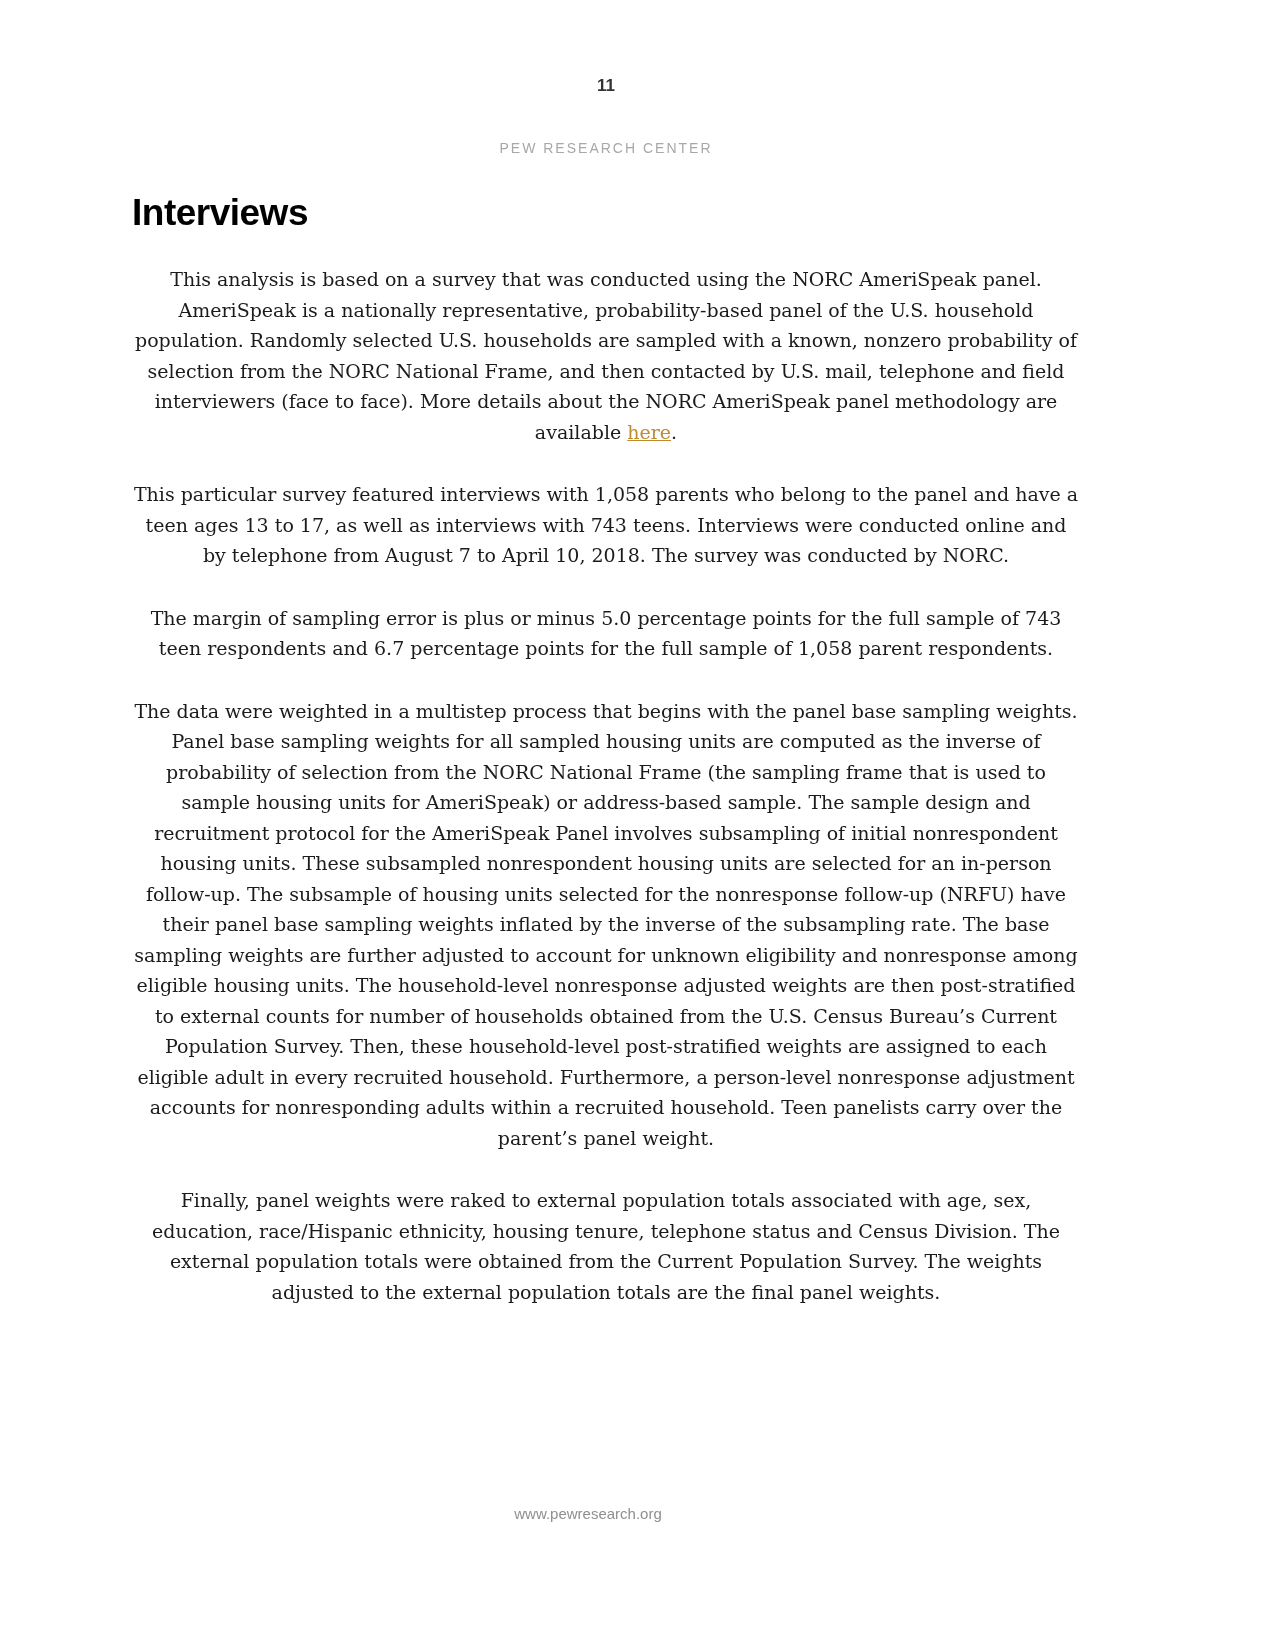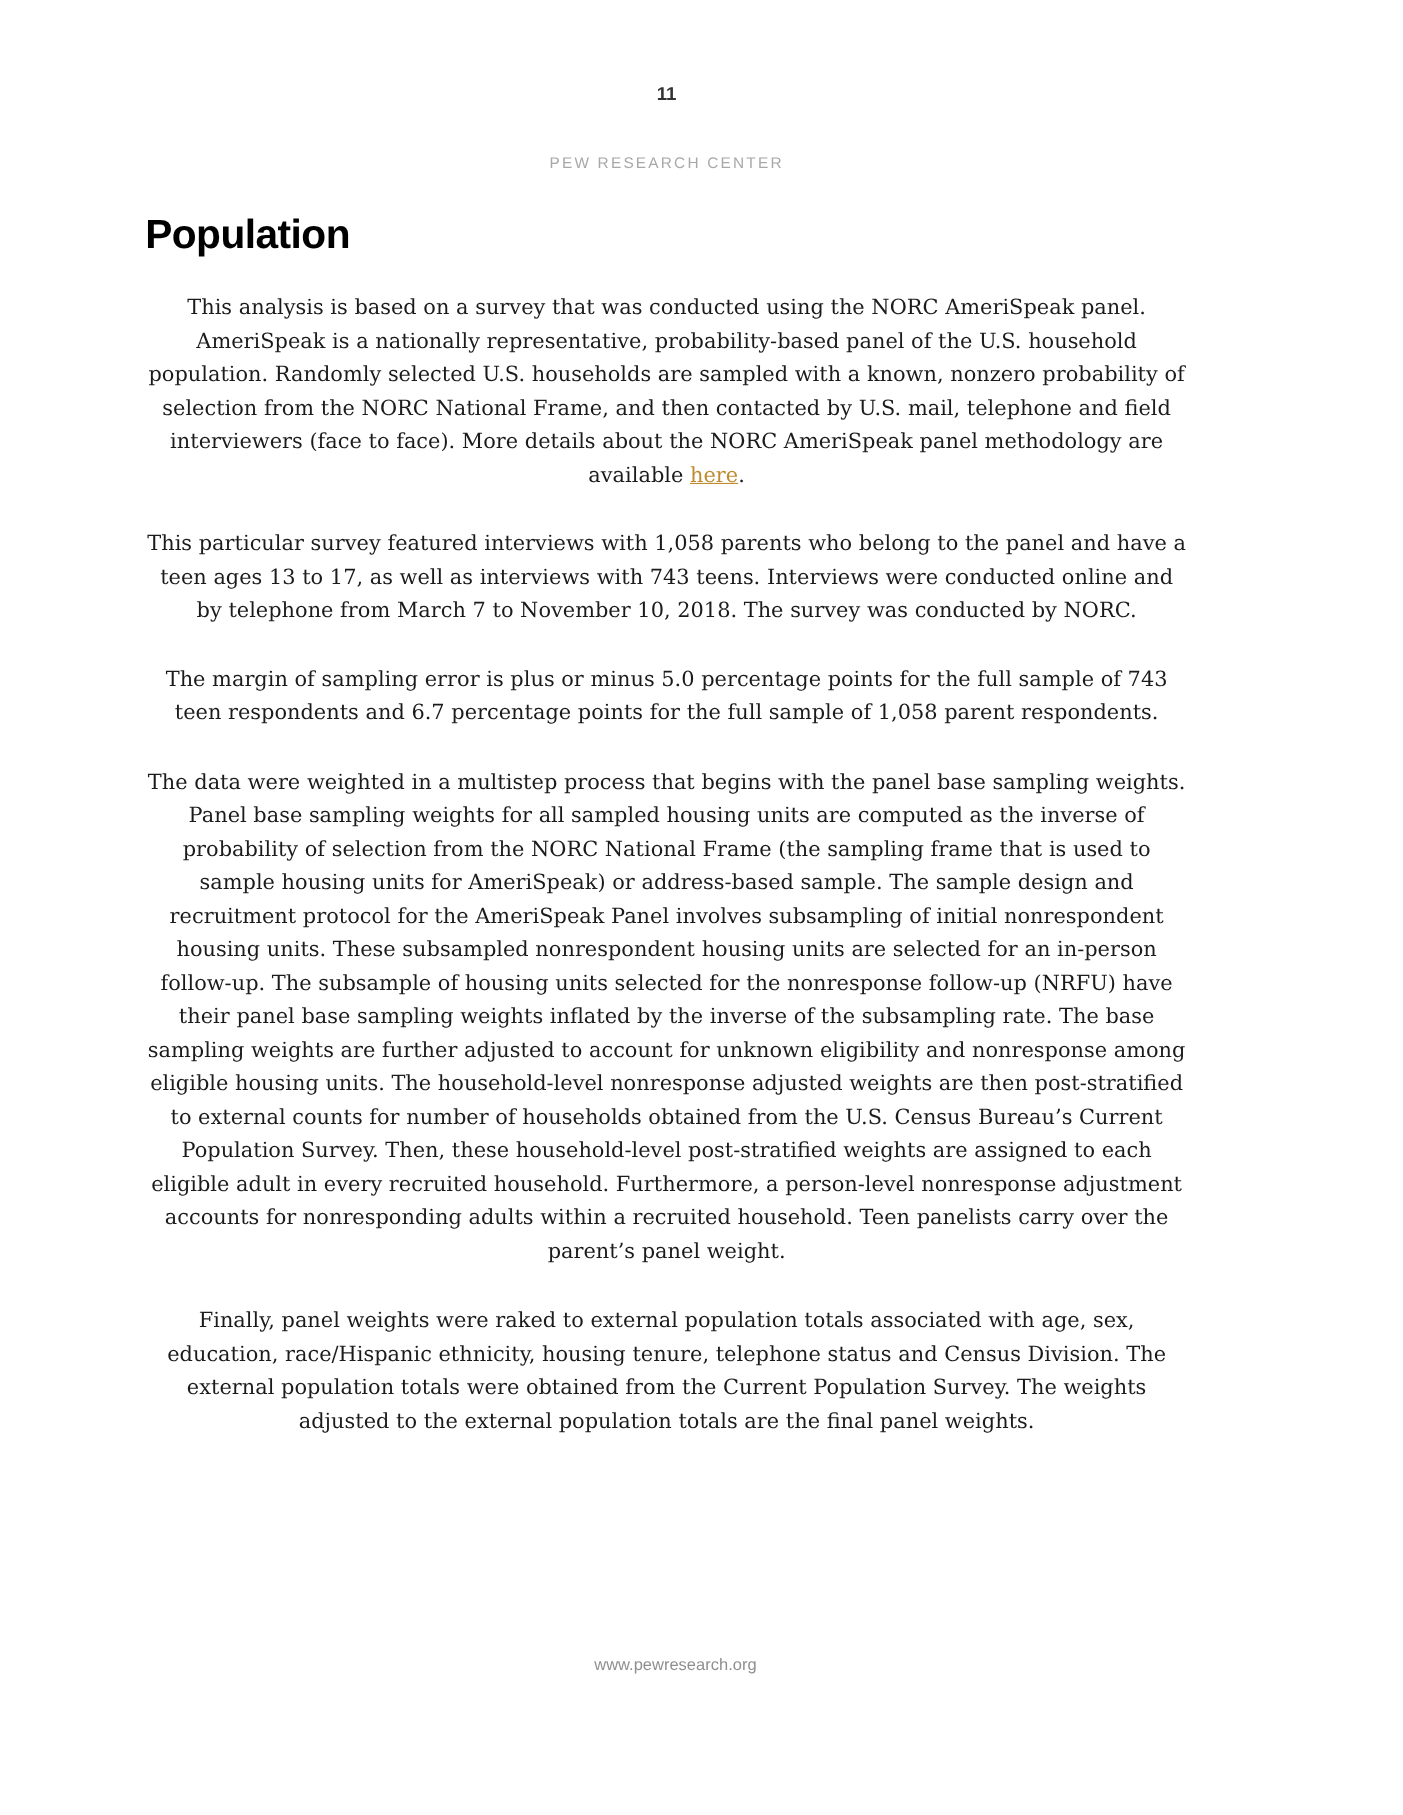--- a/index.html
+++ b/index.html
@@ -56,46 +56,46 @@
     margin: 0 0 32px 0;
     color: #1b1b1b;
   }
   a.doc-link {
     color: var(--link-color, #bf8b2e);
     text-decoration: underline;
     cursor: pointer;
   }
   .page-footer {
     position: absolute;
-    left: 140px;
+    left: 114px;
     width: 948px;
     top: 1505px;
     text-align: center;
     font-family: "Liberation Sans", sans-serif;
     font-size: 15px;
     color: #8f8f8f;
   }
 </style>
 </head>
 <body>
 
 <div class="page">
   <div class="page-inner">
 
     <div class="page-number">11</div>
 
     <div class="brand-header">PEW RESEARCH CENTER</div>
 
-    <h1 class="doc-title">Population</h1>
+    <h1 class="doc-title">Interviews</h1>
 
     <div class="body-copy">
 
       <p><span>This analysis is based on a survey that was conducted using the NORC AmeriSpeak panel. AmeriSpeak is a nationally representative, probability-based panel of the U.S. household population. Randomly selected U.S. households are sampled with a known, nonzero probability of selection from the NORC National Frame, and then contacted by U.S. mail, telephone and field interviewers (face to face). More details about the NORC AmeriSpeak panel methodology are available </span><a class="doc-link" href="#">here</a><span>.</span></p>
 
-      <p>This particular survey featured interviews with 1,058 parents who belong to the panel and have a teen ages 13 to 17, as well as interviews with 743 teens. Interviews were conducted online and by telephone from March 7 to November 10, 2018. The survey was conducted by NORC.</p>
+      <p>This particular survey featured interviews with 1,058 parents who belong to the panel and have a teen ages 13 to 17, as well as interviews with 743 teens. Interviews were conducted online and by telephone from August 7 to April 10, 2018. The survey was conducted by NORC.</p>
 
       <p>The margin of sampling error is plus or minus 5.0 percentage points for the full sample of 743 teen respondents and 6.7 percentage points for the full sample of 1,058 parent respondents.</p>
 
       <p>The data were weighted in a multistep process that begins with the panel base sampling weights. Panel base sampling weights for all sampled housing units are computed as the inverse of probability of selection from the NORC National Frame (the sampling frame that is used to sample housing units for AmeriSpeak) or address-based sample. The sample design and recruitment protocol for the AmeriSpeak Panel involves subsampling of initial nonrespondent housing units. These subsampled nonrespondent housing units are selected for an in-person follow-up. The subsample of housing units selected for the nonresponse follow-up (NRFU) have their panel base sampling weights inflated by the inverse of the subsampling rate. The base sampling weights are further adjusted to account for unknown eligibility and nonresponse among eligible housing units. The household-level nonresponse adjusted weights are then post-stratified to external counts for number of households obtained from the U.S. Census Bureau’s Current Population Survey. Then, these household-level post-stratified weights are assigned to each eligible adult in every recruited household. Furthermore, a person-level nonresponse adjustment accounts for nonresponding adults within a recruited household. Teen panelists carry over the parent’s panel weight.</p>
 
       <p>Finally, panel weights were raked to external population totals associated with age, sex, education, race/Hispanic ethnicity, housing tenure, telephone status and Census Division. The external population totals were obtained from the Current Population Survey. The weights adjusted to the external population totals are the final panel weights.</p>
 
     </div>
   </div>
 

